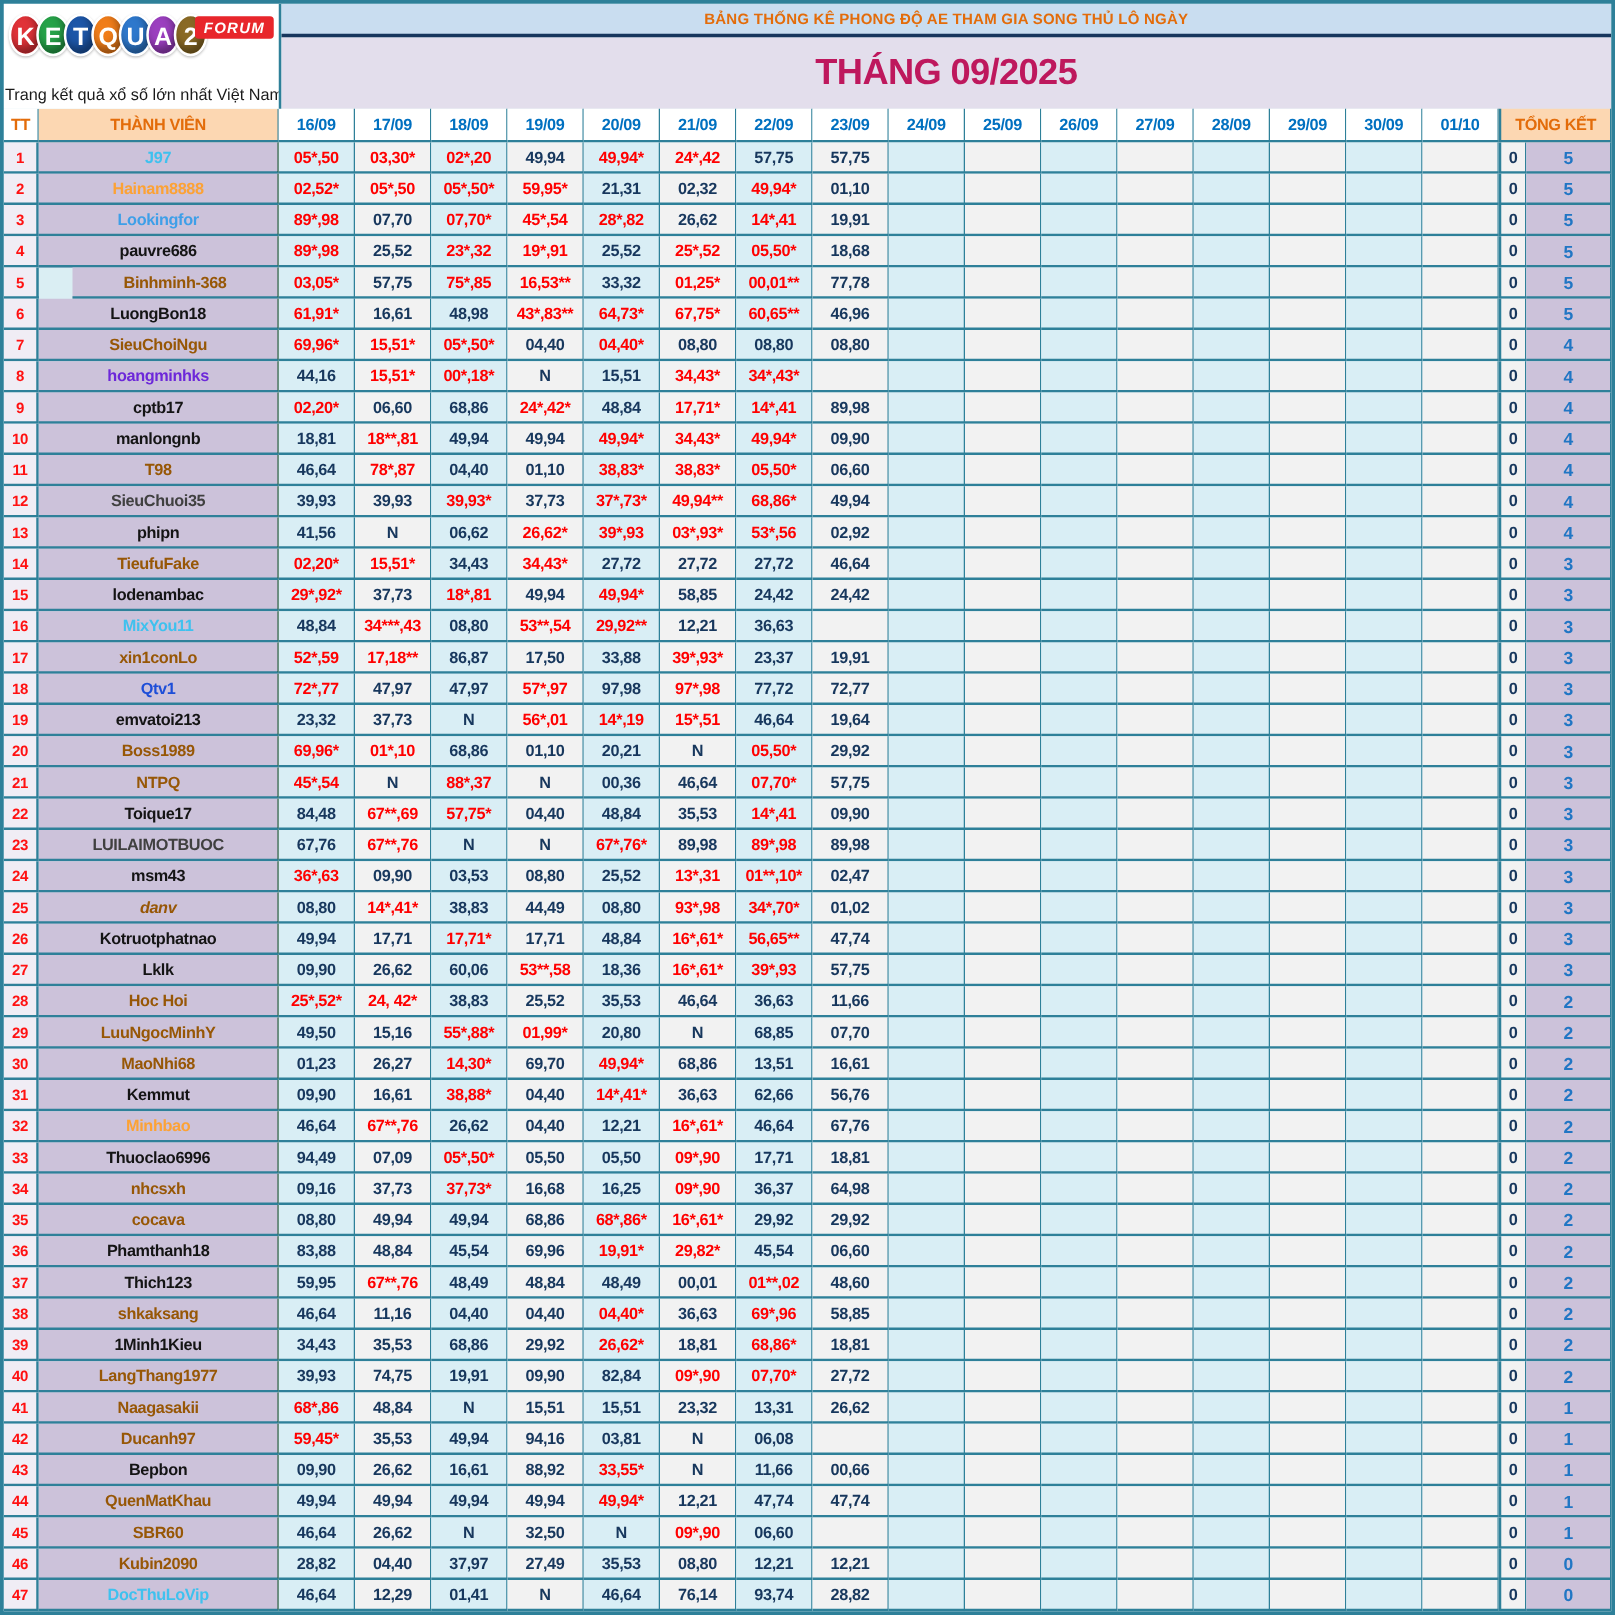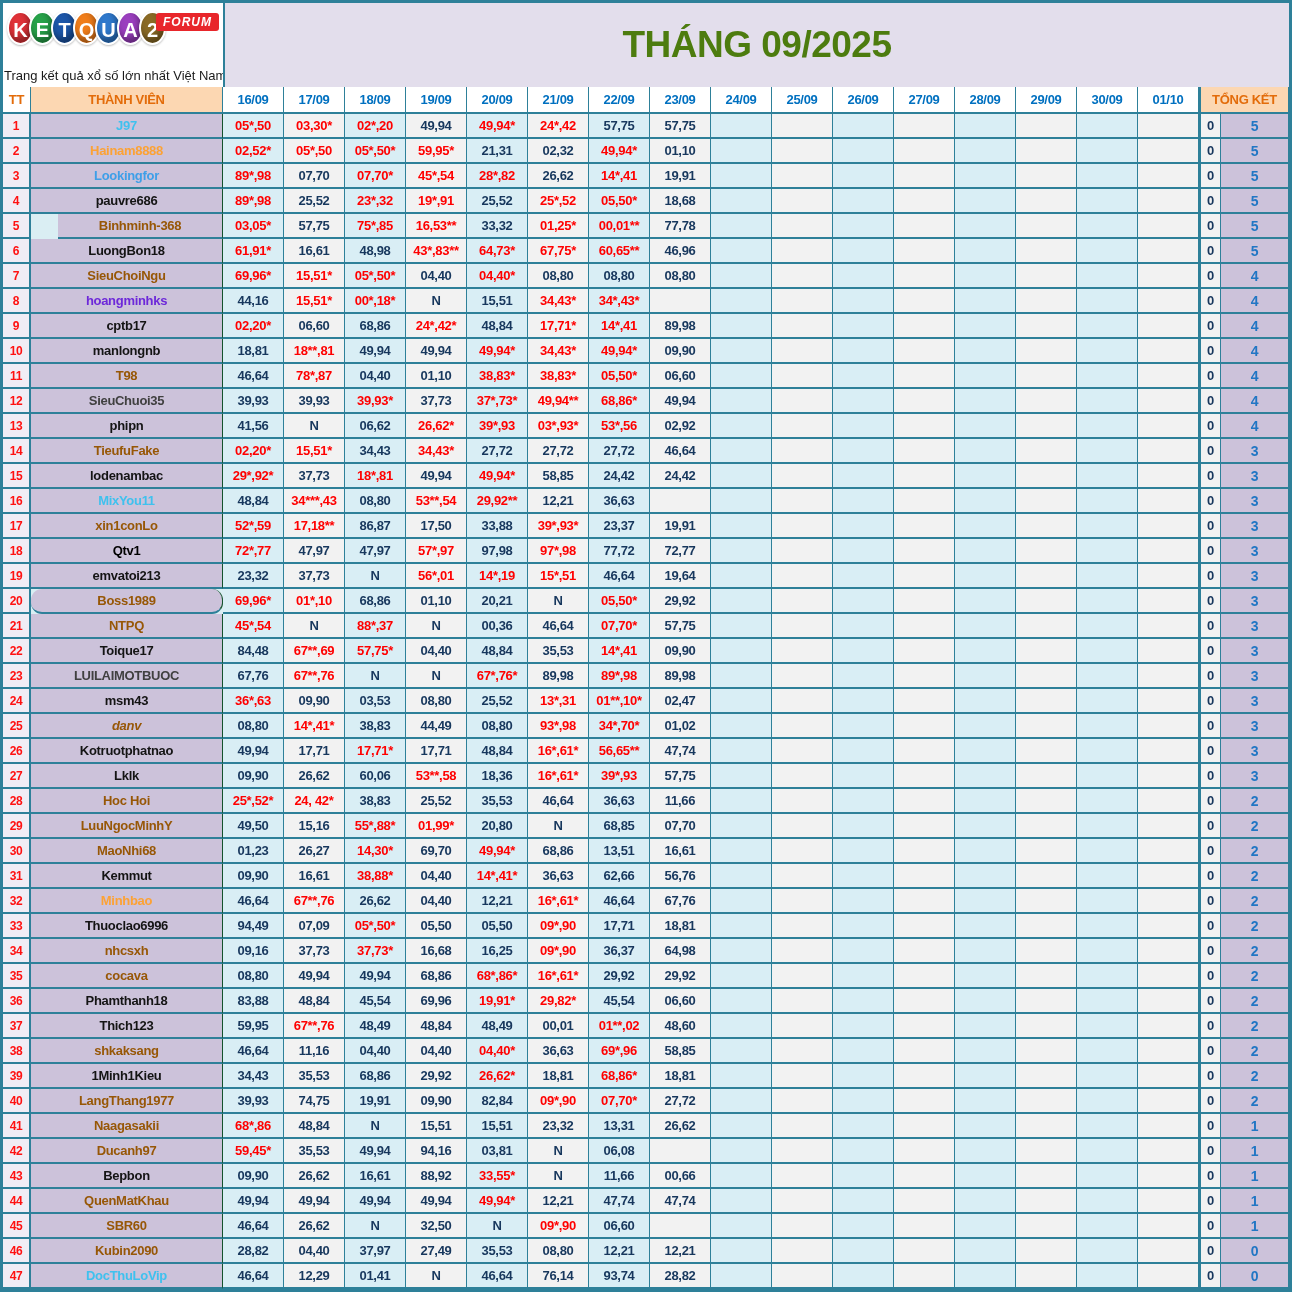--- a/index.html
+++ b/index.html
@@ -32,22 +32,22 @@
     font-size:13px; color:#1a1a1a;
   }
   .head-right { flex:1; display:flex; flex-direction:column; min-width:0; }
   .banner {
     height:27px; box-sizing:border-box; background:#C9DDF0;
     border-bottom:3px solid #17365D;
     color:#E36C0A; font-weight:bold; font-size:12px; letter-spacing:.2px;
     display:flex; align-items:center; justify-content:center;
   }
   .title {
-    flex:1; background:#E3DEEC; color:#4d7c0f;
-    font-weight:bold; font-size:37px; letter-spacing:-.5px;
+    flex:1; background:#E3DEEC; color:#be185d;
+    font-weight:bold; font-size:29px; letter-spacing:-.5px;
     display:flex; align-items:center; justify-content:center;
   }
   
   .grid {
     display:grid;
     grid-template-columns:28px 192px repeat(16,61px) 22px 68px;
     grid-template-rows:27px repeat(47,25px);
     width:1286px;
   }
   .c {
@@ -81,20 +81,21 @@
           <span class="ball" style="background: rgb(28, 86, 168);">T</span>
           <span class="ball" style="background: rgb(240, 125, 26);">Q</span>
           <span class="ball" style="background: rgb(46, 120, 204);">U</span>
           <span class="ball" style="background: rgb(155, 63, 191);">A</span>
           <span class="ball" style="background: rgb(138, 106, 37);">2</span>
         </div>
       <div class="forum-badge">FORUM</div>
       <div class="tagline">Trang kết quả xổ số lớn nhất Việt Nam</div>
     </div>
     <div class="head-right">
+      <div class="banner">BẢNG THỐNG KÊ PHONG ĐỘ AE THAM GIA SONG THỦ LÔ NGÀY</div>
       <div class="title">THÁNG 09/2025</div>
     </div>
   </div>
   <div class="grid">
       <div class="c h h-accent" style="background: rgb(255, 255, 255);">TT</div>
       <div class="c h-accent">THÀNH VIÊN</div>
       <div class="c h">16/09</div>
       <div class="c h">17/09</div>
       <div class="c h">18/09</div>
       <div class="c h">19/09</div>
@@ -445,21 +446,21 @@
       <div class="c odd navy"></div>
       <div class="c even navy"></div>
       <div class="c odd navy"></div>
       <div class="c even navy"></div>
       <div class="c odd navy"></div>
       <div class="c even navy"></div>
       <div class="c odd navy"></div>
       <div class="c zero">0</div>
       <div class="c total">3</div>
       <div class="c tt">18</div>
-      <div class="c name" style="color: #000000;">Qtv1</div>
+      <div class="c name" style="color: #1d4ed8;">Qtv1</div>
       <div class="c even red">72*,77</div>
       <div class="c odd navy">47,97</div>
       <div class="c even navy">47,97</div>
       <div class="c odd red">57*,97</div>
       <div class="c even navy">97,98</div>
       <div class="c odd red">97*,98</div>
       <div class="c even navy">77,72</div>
       <div class="c odd navy">72,77</div>
       <div class="c even navy"></div>
       <div class="c odd navy"></div>
@@ -485,21 +486,21 @@
       <div class="c odd navy"></div>
       <div class="c even navy"></div>
       <div class="c odd navy"></div>
       <div class="c even navy"></div>
       <div class="c odd navy"></div>
       <div class="c even navy"></div>
       <div class="c odd navy"></div>
       <div class="c zero">0</div>
       <div class="c total">3</div>
       <div class="c tt">20</div>
-      <div class="c name" style="color: rgb(151, 87, 6); border-radius: 11px;">Boss1989</div>
+      <div class="c name" style="color: rgb(151, 87, 6);">Boss1989</div>
       <div class="c even red">69,96*</div>
       <div class="c odd red">01*,10</div>
       <div class="c even navy">68,86</div>
       <div class="c odd navy">01,10</div>
       <div class="c even navy">20,21</div>
       <div class="c odd navy">N</div>
       <div class="c even red">05,50*</div>
       <div class="c odd navy">29,92</div>
       <div class="c even navy"></div>
       <div class="c odd navy"></div>

